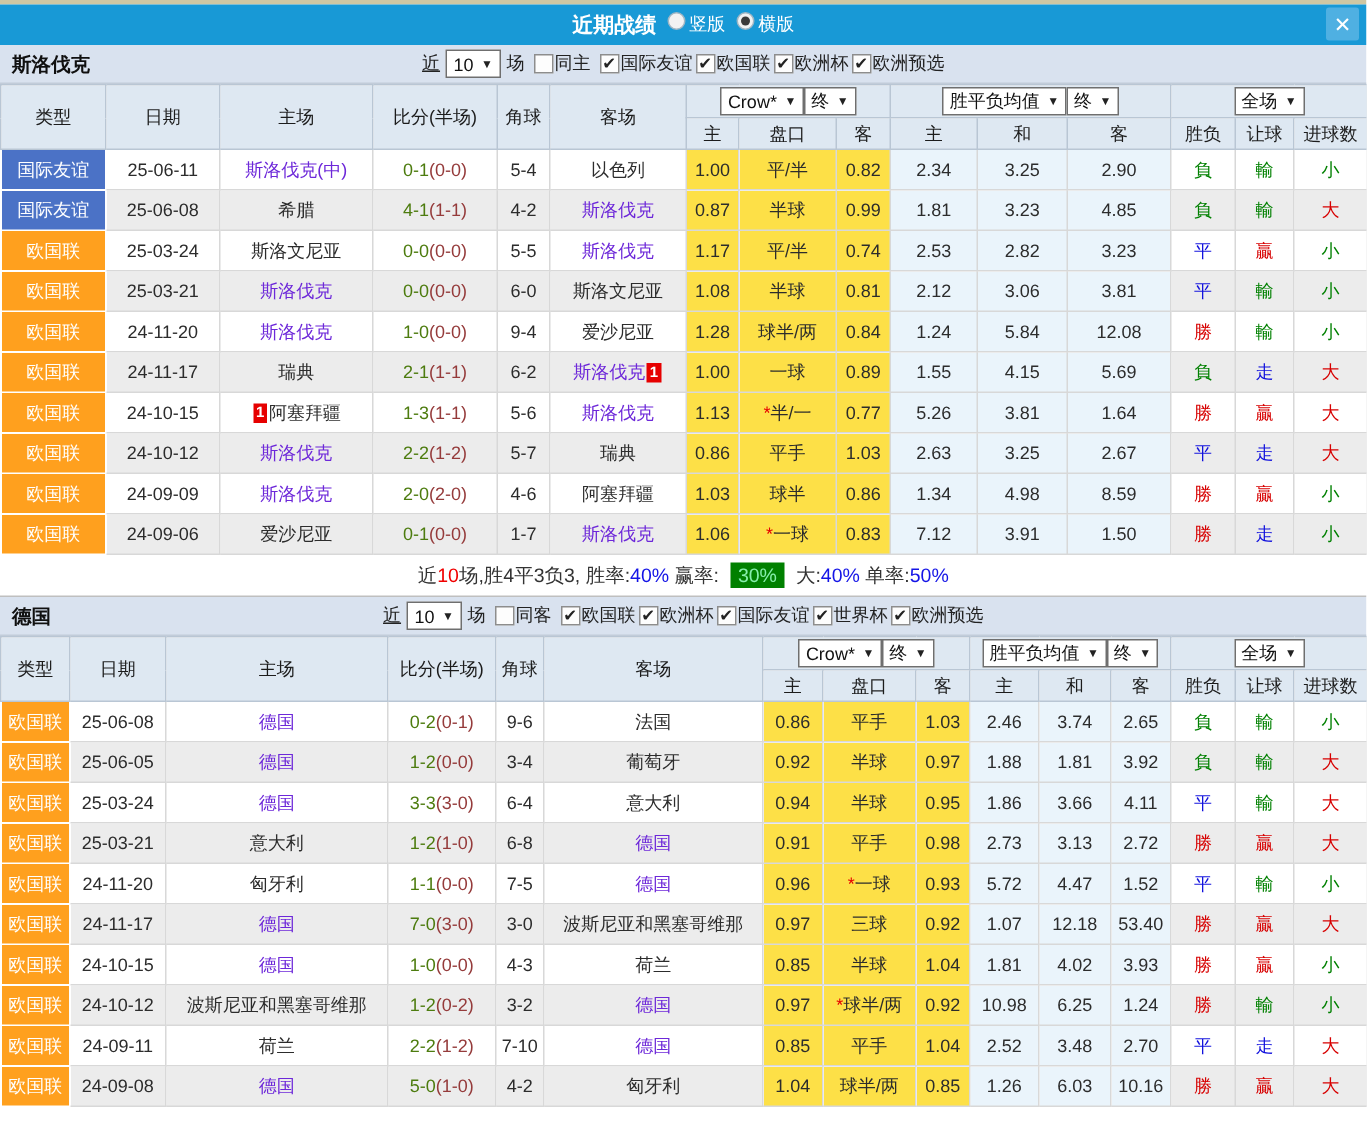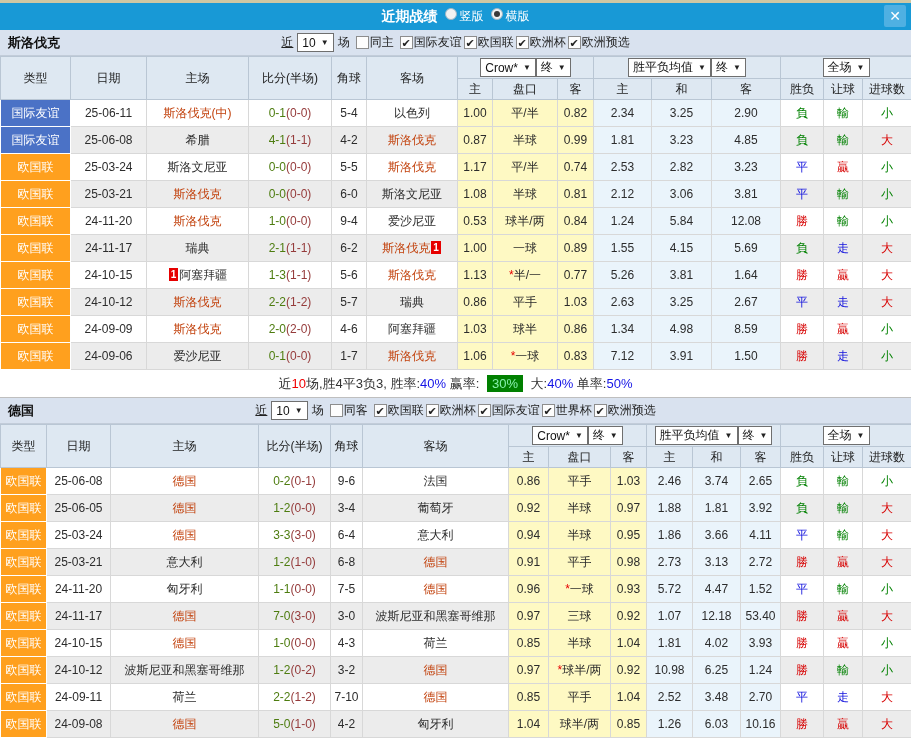--- a/index.html
+++ b/index.html
@@ -50,26 +50,26 @@
   table { border-collapse:collapse; table-layout:fixed; width:911px; }
   th, td {
     border:1px solid #d8d8d8; text-align:center; padding:0;
     white-space:nowrap; overflow:hidden; font-weight:normal;
   }
   thead th { background:#dee8f2; border-color:#b9c6d4; height:21px; color:#1c1c1c; }
   thead .th-sel { height:22px; }
   .sel-wrap { display:flex; align-items:center; justify-content:center; gap:0; }
   tbody td { height:27px; background:#fff; }
   tr.alt td.plain { background:#ececec; }
-  td.cream { background:#fef9c3; }
+  td.cream { background:#fde047; }
   td.lblue { background:#eaf4fb;margin-left:13px; }
   td.c-type { color:#fff; border-color:#fff; font-size:12px; }
   td.badge-blue { background:#4b72c6; }
   td.badge-orange { background:#ffa01e; }
-  .t-green { color:#c2410c; }
+  .t-green { color:#6d28d9; }
   .ft { color:#4d7c0f; }
   .ht { color:#953b3b; }
   .star { color:#e60000; }
   .redcard {
     display:inline-block; background:#e60000; color:#fff; font-size:10px; font-weight:bold;
     line-height:13px; padding:0 2px; margin:0 1px; vertical-align:1px;
   }
   .r-red { color:#d70000; }
   .r-green { color:#008000; }
   .r-blue { color:#1010dd; }
@@ -276,21 +276,21 @@
     <td class="c-hd plain r-green">輸</td>
     <td class="c-gl plain r-green">小</td>
   </tr>
       <tr>
     <td class="c-type badge-orange">欧国联</td>
     <td class="c-date plain">24-11-20</td>
     <td class="c-home plain"><span class="name t-green">斯洛伐克</span></td>
     <td class="c-score plain"><span class="ft">1-0</span><span class="ht">(0-0)</span></td>
     <td class="c-corner plain">9-4</td>
     <td class="c-away plain"><span class="name">爱沙尼亚</span></td>
-    <td class="c-o1 cream">0.53</td>
+    <td class="c-o1 cream">1.28</td>
     <td class="c-line cream"><span class="star"></span><span class="ln">球半/两</span></td>
     <td class="c-o2 cream">0.84</td>
     <td class="c-a1 lblue">1.24</td>
     <td class="c-a2 lblue">5.84</td>
     <td class="c-a3 lblue">12.08</td>
     <td class="c-res plain r-red">勝</td>
     <td class="c-hd plain r-green">輸</td>
     <td class="c-gl plain r-green">小</td>
   </tr>
       <tr class="alt">

